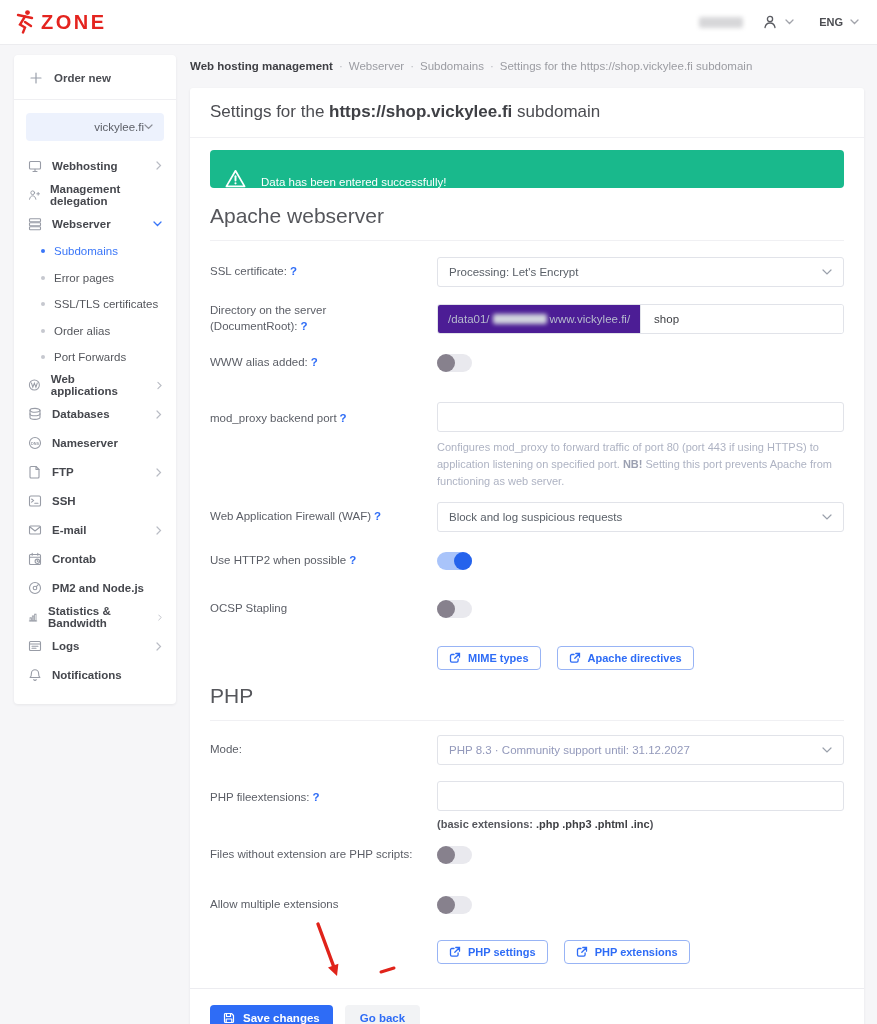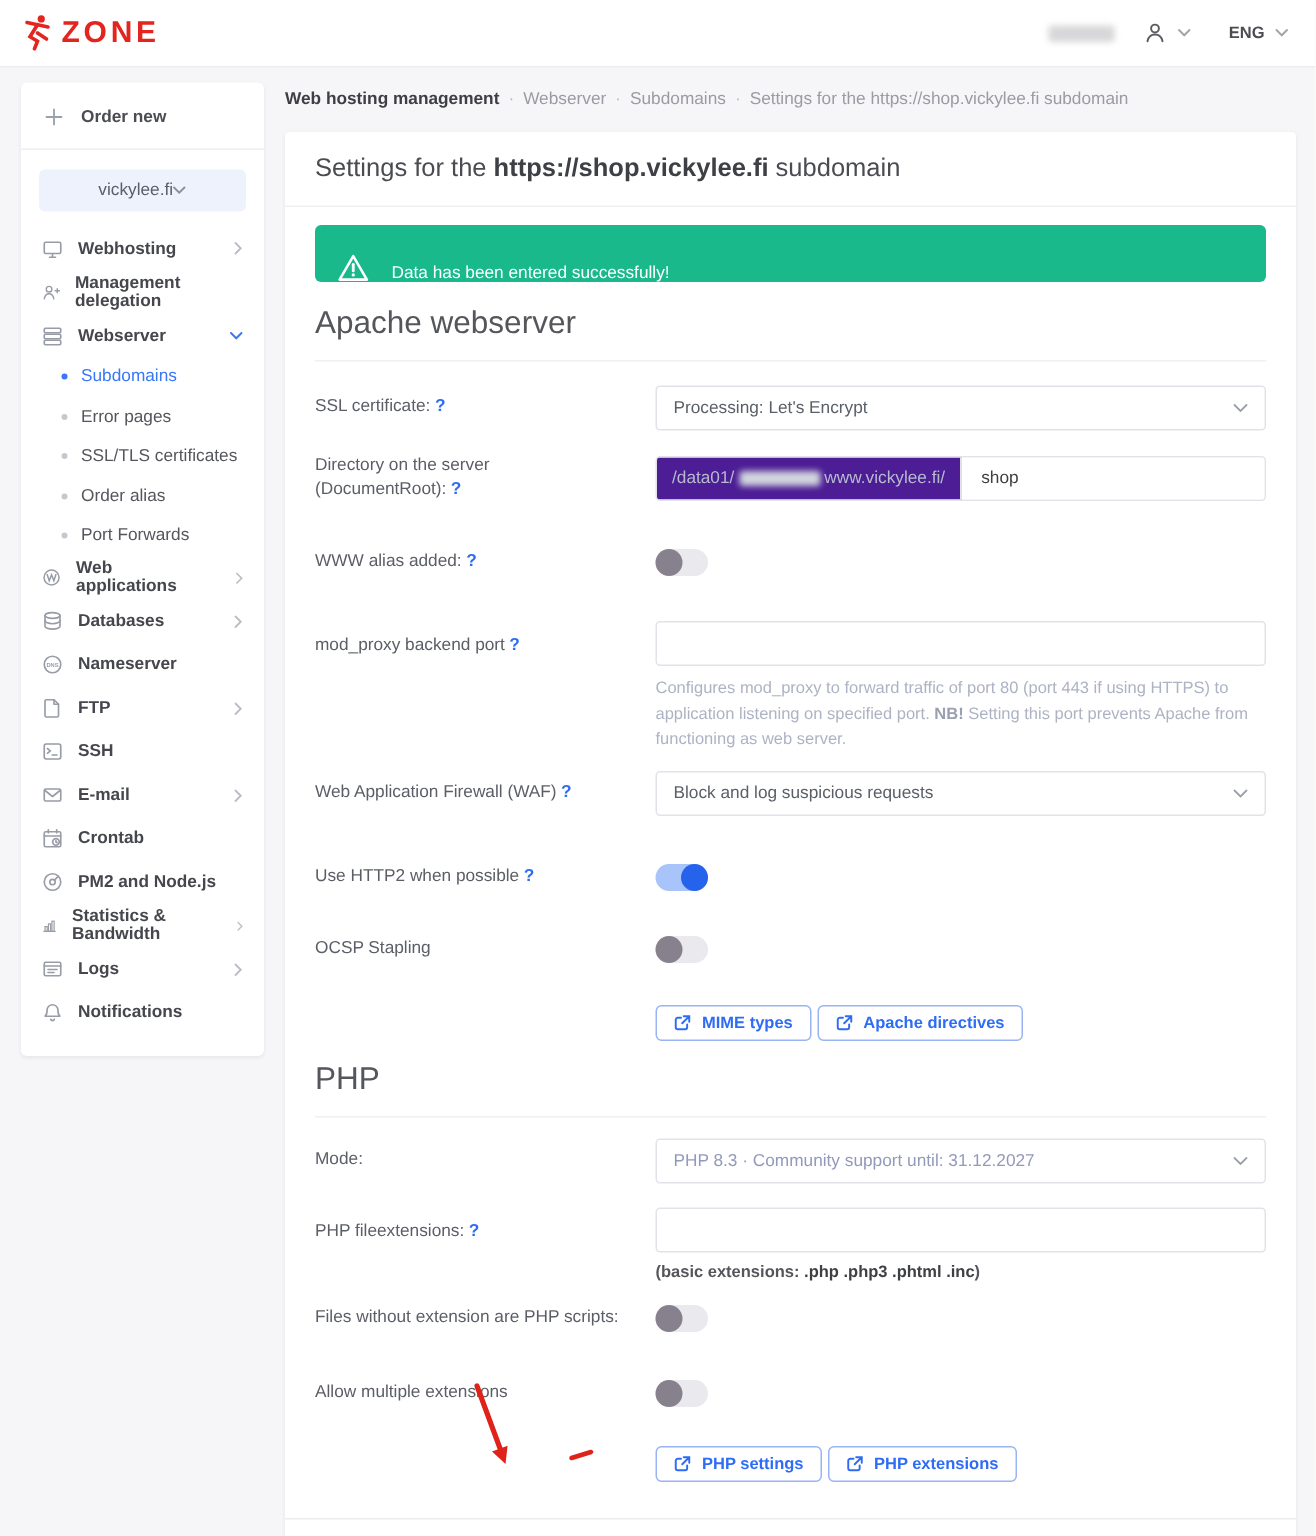--- a/index.html
+++ b/index.html
@@ -43,21 +43,21 @@
     padding-bottom:14px;
   }
   .order-new {
     display:flex; align-items:center; gap:12px;
     padding:17px 16px 15px; cursor:pointer;
     font-size:11.5px; font-weight:bold; color:#4b4d53;
     border-bottom:1px solid #efeff2; margin:0 0 0 0;
   }
   .domain-select {
     margin:13px 12px 10px; height:28px; background:#edf2fd; border-radius:4px;
-    display:flex; align-items:center; justify-content:center;
+    display:flex; align-items:center; justify-content:flex-end;
     padding:0 11px; font-size:11.5px; color:#5b5e66; cursor:pointer;
   }
   .nav-item {
     display:flex; align-items:center; gap:10px;
     height:29px; padding:0 14px; cursor:pointer;
     font-size:11.5px; font-weight:bold; color:#45474d;
   }
   .nav-item .grow, .sub-item .grow { flex:1; }
   .sub-item {
     display:flex; align-items:center; gap:9px;
@@ -130,21 +130,21 @@
   .toggle.t-off { background:#e9e9ee; }
   .toggle.t-off .knob { left:0; background:#87818d; }
   .toggle.t-on { background:#a9c4fa; }
   .toggle.t-on .knob { right:0; background:#2563ec; }
 
   .help-text { margin-top:7px; font-size:11px; line-height:1.55; color:#aeb3c3; }
   .help-text b { color:#9ba0b1; }
   .help-dark { margin-top:7px; font-size:11px; color:#55565c;font-weight:bold; }
   .help-dark b { color:#3f4044; }
 
-  .link-btn-row { display:flex; gap:4px; margin-top:28px; margin-left:227px; }
+  .link-btn-row { display:flex; gap:16px; margin-top:28px; margin-left:227px; }
   .link-btn {
     display:flex; align-items:center; gap:7px; cursor:pointer;
     border:1px solid #98b4f5; border-radius:4px; background:#fff;
     padding:5px 11px; font-size:11px; font-weight:bold; color:#2e6cf6;
     font-family:inherit;
   }
 
   .card-footer {
     margin-top:24px; border-top:1px solid #ececf0;
     padding:16px 20px 17px; display:flex; align-items:center; gap:12px;
@@ -155,21 +155,21 @@
     padding:7px 13px; font-size:11.5px; font-weight:bold; color:#fff; font-family:inherit;
   }
   .btn-light {
     cursor:pointer; background:#f2f3f5; border:none; border-radius:4px;
     padding:7px 15px; font-size:11.5px; font-weight:bold; color:#2e6cf6; font-family:inherit;
   }
 
   .annotation { position:absolute; left:295px; top:908px; z-index:5; pointer-events:none; }
 
   .mt12{margin-top:12px} .mt14{margin-top:14px} .mt16{margin-top:16px}
-  .mt20{margin-top:32px} .mt26{margin-top:26px} .mt28{margin-top:28px}
+  .mt20{margin-top:20px} .mt26{margin-top:26px} .mt28{margin-top:28px}
   .mt30{margin-top:30px} .mt32{margin-top:32px}
 </style>
 </head>
 <body>
 
 <header class="topbar">
   <div class="logo">
     <svg width="22" height="24" viewBox="0 0 22 24">
       <g stroke="#e4241f" stroke-width="2.4" stroke-linecap="round" fill="none">
         <path d="M4 5l14 3"></path>

